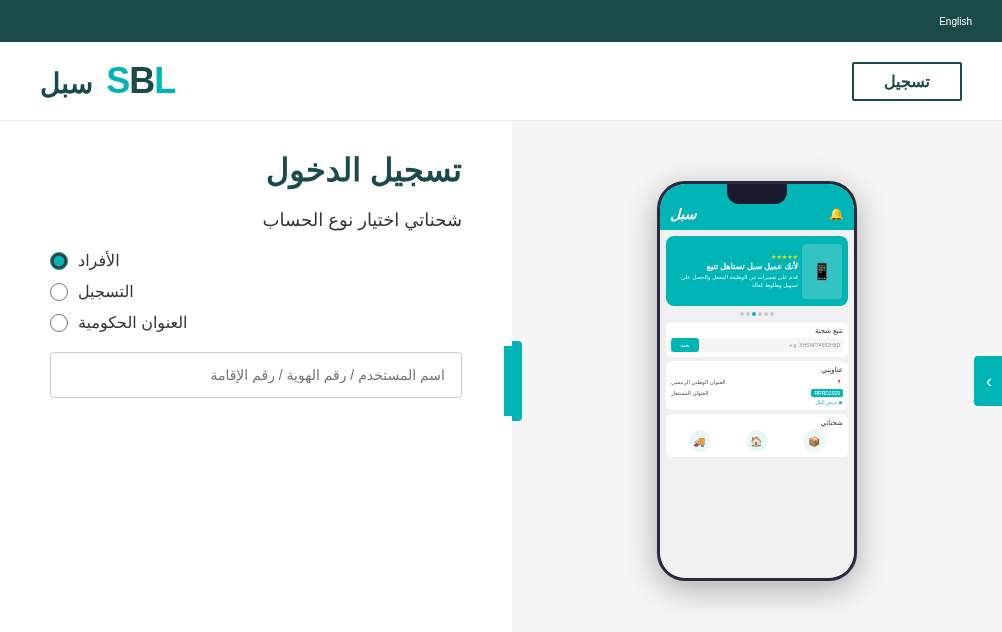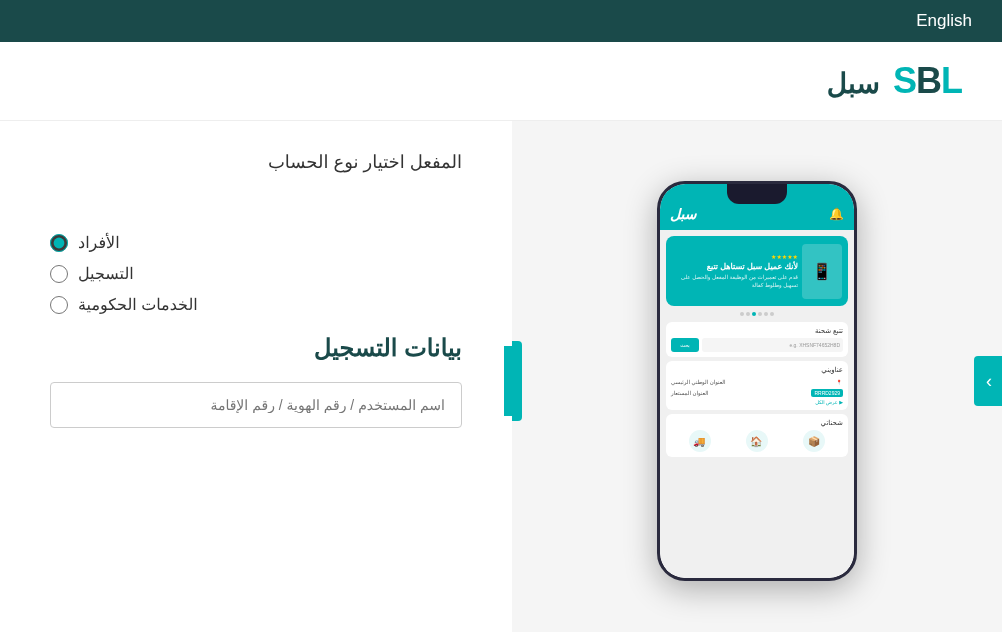--- a/index.html
+++ b/index.html
@@ -8,21 +8,21 @@
     
     .topbar {
       background-color: #1a4a4a;
       height: 42px;
       display: flex;
       align-items: center;
       padding: 0 30px;
     }
     .topbar-lang {
       color: #fff;
-      font-size: 17px;
+      font-size: 10px;
       cursor: pointer;
       direction: ltr;
     }
 
     
     .header {
       display: flex;
       justify-content: space-between;
       align-items: center;
       padding: 18px 40px;
@@ -312,21 +312,20 @@
     .form-subtitle {
       font-size: 18px;
       color: #333;
       text-align: right;
     }
     .radio-group {
       display: flex;
       flex-direction: column;
       gap: 12px;
       text-align: right;
-      margin-top: 40px;
     }
     .radio-item {
       display: flex;
       align-items: center;
       justify-content: flex-end;
       gap: 10px;
       font-size: 16px;
       color: #333;
       cursor: pointer;
       direction: rtl;
@@ -357,20 +356,21 @@
     }
   </style>
 </head>
 <body>
 
 <div class="topbar">
   <span class="topbar-lang">English</span>
 </div>
 
 <div class="header">
+  <button class="register-btn">تسجيل</button>
   <div class="logo-area">
     <span class="logo-text">
       <span style="color:#00b5b5;">S</span><span style="color:#1a4a4a;">B</span><span style="color:#00b5b5;">L</span>
       <span style="color:#1a4a4a; font-size:28px; margin-right:4px;">سبل</span>
     </span>
   </div>
 </div>
 
 <div class="main-content">
 
@@ -439,37 +439,37 @@
           </div>
         </div>
       </div>
     </div>
 
     <div class="right-arrow">›</div>
   </div>
 
   <div class="right-panel">
 
-    <p class="form-subtitle">المفعل اختيار نوع الحساب</p>
+    <h1 class="form-title">تسجيل الدخول</h1>
+    <p class="form-subtitle">شحناتي اختيار نوع الحساب</p>
 
     <div class="radio-group">
       <label class="radio-item">
         <span>الأفراد</span>
         <input type="radio" name="account-type" checked="" style="">
       </label>
       <label class="radio-item">
         <span>التسجيل</span>
         <input type="radio" name="account-type" style="">
       </label>
       <label class="radio-item">
-        <span>الخدمات الحكومية</span>
+        <span>العنوان الحكومية</span>
         <input type="radio" name="account-type" style="">
       </label>
     </div>
 
-    <h2 class="section-title">بيانات التسجيل</h2>
 
     <input type="text" class="input-field" placeholder="اسم المستخدم / رقم الهوية / رقم الإقامة" style="">
 
     <div class="right-accent"></div>
   </div>
 
 </div>
 
 </body></html>

